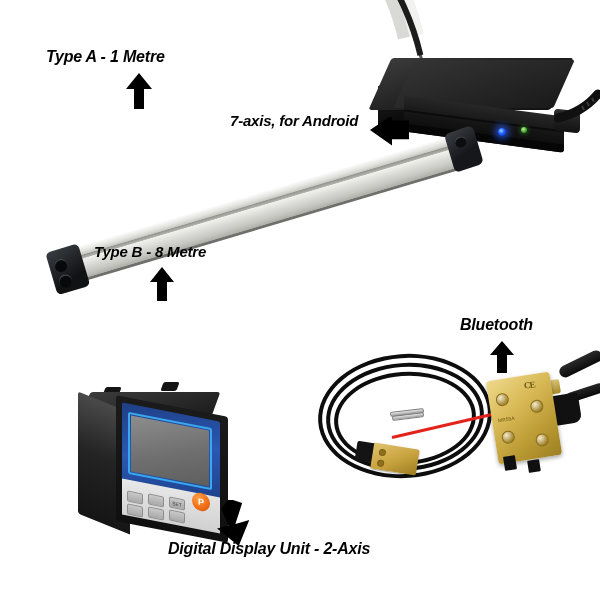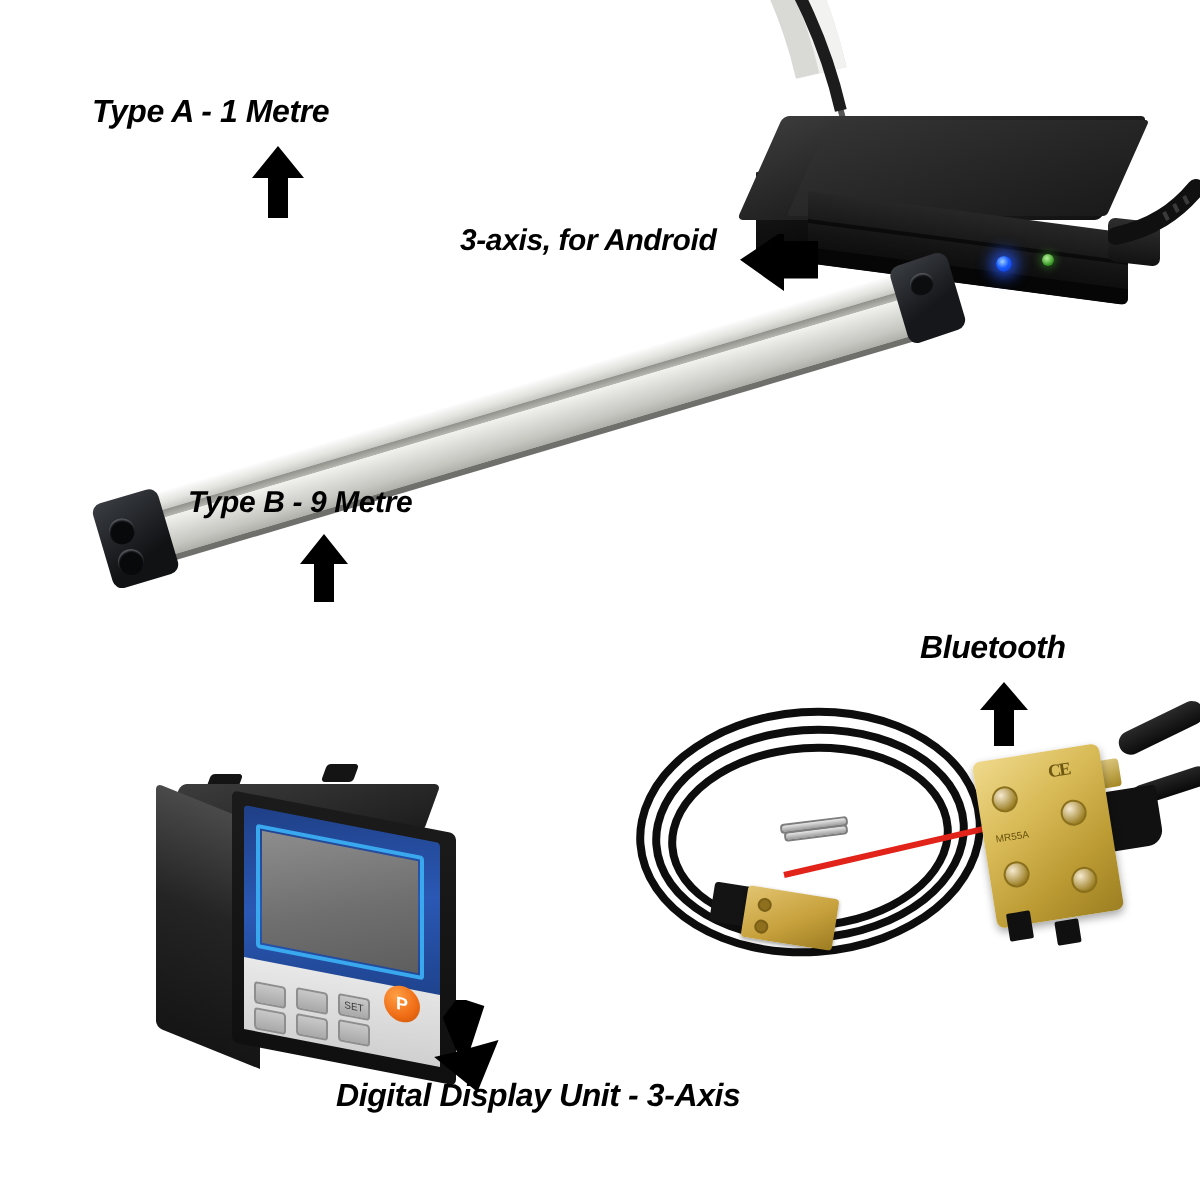--- a/index.html
+++ b/index.html
@@ -401,21 +401,21 @@
     <div class="led" id="led-blue"></div>
     <div class="led" id="led-green"></div>
     <div id="bt-conn"></div>
     <svg id="bt-cable-svg" style="position:absolute;left:186px;top:30px;" width="60" height="60">
       <path d="M4,30 C22,26 34,18 44,6" stroke="#101010" stroke-width="9" fill="none" stroke-linecap="round"></path>
       <path d="M28,18 L30,22 M33,14 L35,18 M38,10 L40,14" stroke="#3a3a3a" stroke-width="2" fill="none"></path>
     </svg>
   </div>
 
   <div class="caption" style="left:230px;top:112px;font-size:15px;">
-    <div>3-axis, for Android</div>
+    <div>7-axis, for Android</div>
   </div>
   <svg style="position:absolute;left:368px;top:117px;" width="42" height="30">
     <polygon points="41,2 41,26 24,26 24,34 2,14 24,-5 24,2" fill="#000" transform="translate(0,2) scale(1,0.78)"></polygon>
   </svg>
 
   <div id="typeB">
     <div id="typeB-bar">
       <div class="bar-top"></div>
       <div class="bar-mid"></div>
       <div class="bar-face"></div>
@@ -423,21 +423,21 @@
       <div class="endcap" id="cap-right">
         <div class="hole"></div>
       </div>
       <div class="endcap" id="cap-left">
         <div class="hole h1"></div>
         <div class="hole h2"></div>
       </div>
     </div>
   </div>
 
-  <div class="caption" style="left:94px;top:243px;font-size:15px;">Type B - 9 Metre</div>
+  <div class="caption" style="left:94px;top:243px;font-size:15px;">Type B - 8 Metre</div>
   <div style="position:absolute;left:148px;top:266px;">
     <svg width="28" height="36" viewBox="0 0 28 36">
       <polygon points="14,1 26,16 19,16 19,35 9,35 9,16 2,16" fill="#000"></polygon>
     </svg>
   </div>
 
   <div id="dro">
     <div class="tab" id="tab1"></div>
     <div class="tab" id="tab2"></div>
     <div id="dro-topband"></div>
@@ -452,21 +452,21 @@
     <div class="key" id="k3">SET</div>
     <div class="key" id="k4"></div>
     <div class="key" id="k5"></div>
     <div class="key" id="k6"></div>
     <div id="pbtn">P</div>
   </div>
 
   <svg style="position:absolute;left:216px;top:500px;" width="48" height="52">
     <polygon points="6,2 20,2 20,24 32,16 30,44 4,34 14,28 2,14" fill="#000" transform="rotate(18 20 22)"></polygon>
   </svg>
-  <div class="caption" style="left:168px;top:540px;font-size:16px;">Digital Display Unit - 3-Axis</div>
+  <div class="caption" style="left:168px;top:540px;font-size:16px;">Digital Display Unit - 2-Axis</div>
 
   <div id="coil">
     <div class="loop" id="loop1"></div>
     <div class="loop" id="loop2"></div>
     <div class="loop" id="loop3"></div>
     <div id="screws">
       <div class="screw" id="scr1"></div>
       <div class="screw" id="scr2"></div>
     </div>
     <div id="mini-clip"></div>

